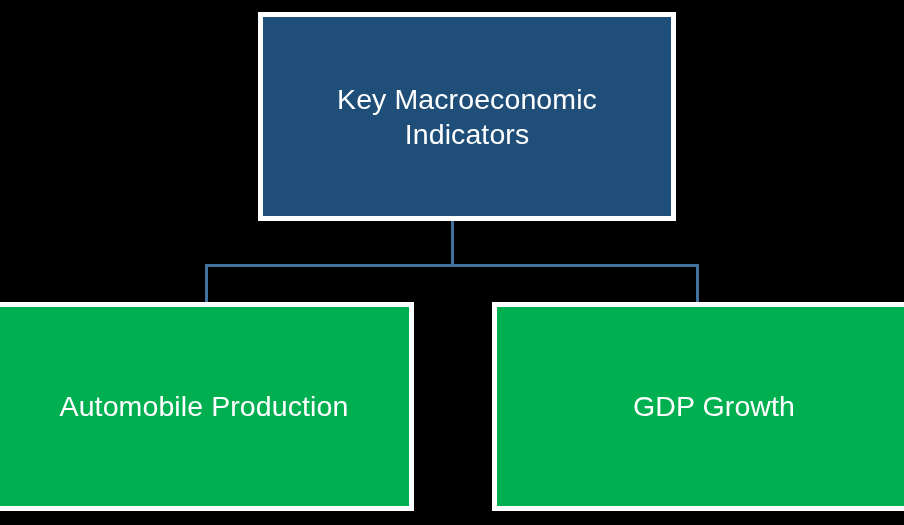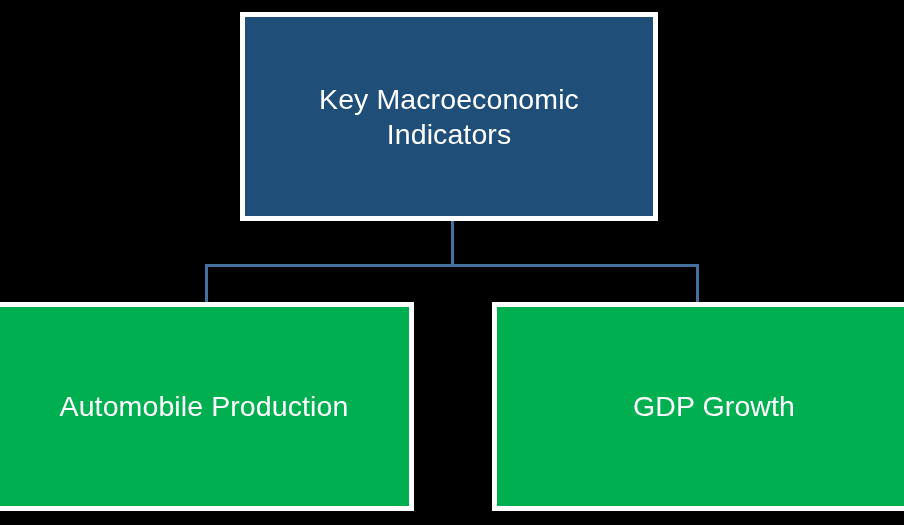--- a/index.html
+++ b/index.html
@@ -38,21 +38,21 @@
   .node .node-label {
     display: block;
     width: 100%;
     padding: 0 10px;
     box-sizing: border-box;
     white-space: pre-line;
   }
 
   
   #node-root {
-    left: 240px;
+    left: 258px;
     top: 12px;
     width: 418px;
     height: 209px;
     background: #1F4E79;
     border: 5px solid #FFFFFF;
     font-size: 28.5px;
   }
 
   
   #node-auto {

